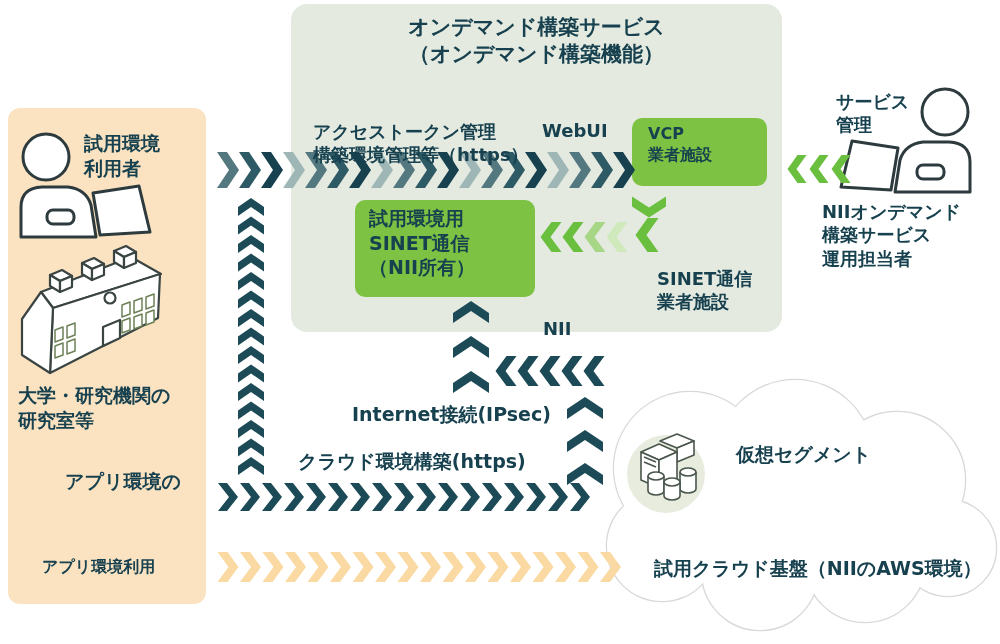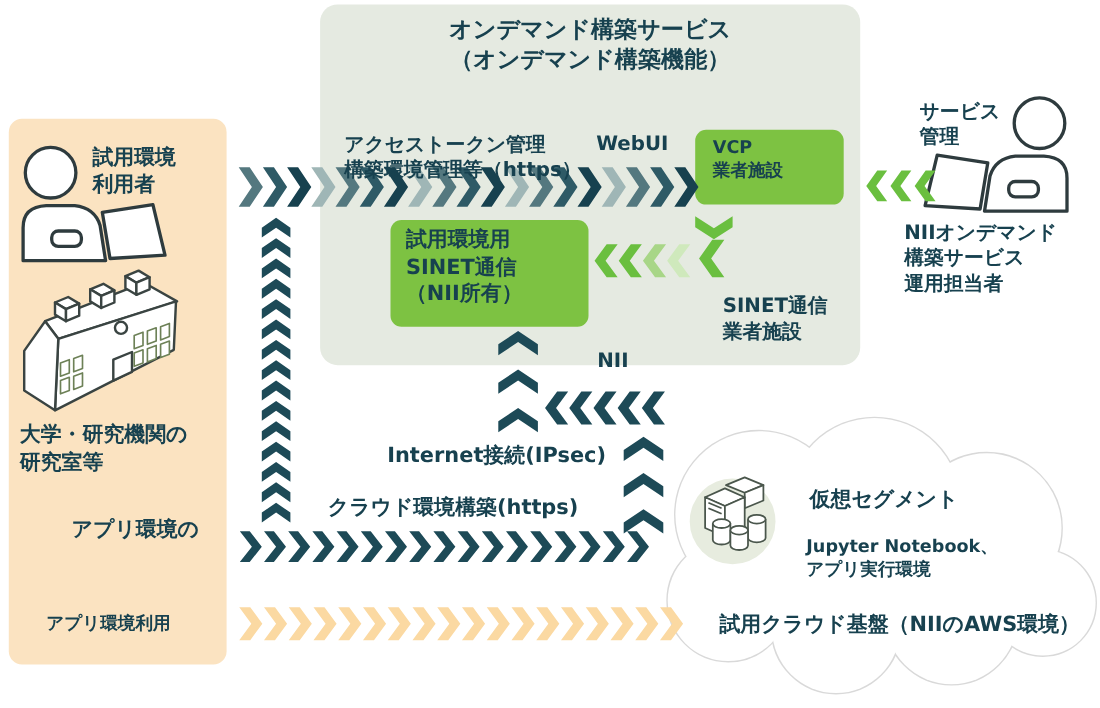--- a/index.html
+++ b/index.html
@@ -284,24 +284,20 @@
   </div>
   <div class="lbl s18" style="left:822px;top:200px;">
     <div>NIIオンデマンド</div>
       <div>構築サービス</div>
       <div>運用担当者</div>
   </div>
 
   <div class="lbl s19" style="left:718px;top:442px;margin-left:18px;">
     <div>仮想セグメント</div>
   </div>
-  <div class="lbl s20" style="left:733px;top:487px;">
-    <div>Jupyter Notebook、</div>
-      <div>アプリ実行環境</div>
-  </div>
   <div class="lbl s19" style="left:654px;top:556px;">
     <div>試用クラウド基盤（NIIのAWS環境）</div>
   </div>
 
   <div class="lbl s19" style="left:352px;top:402px;">
     <div>Internet接続(IPsec)</div>
   </div>
   <div class="lbl s19" style="left:298px;top:449px;">
     <div>クラウド環境構築(https)</div>
   </div>

